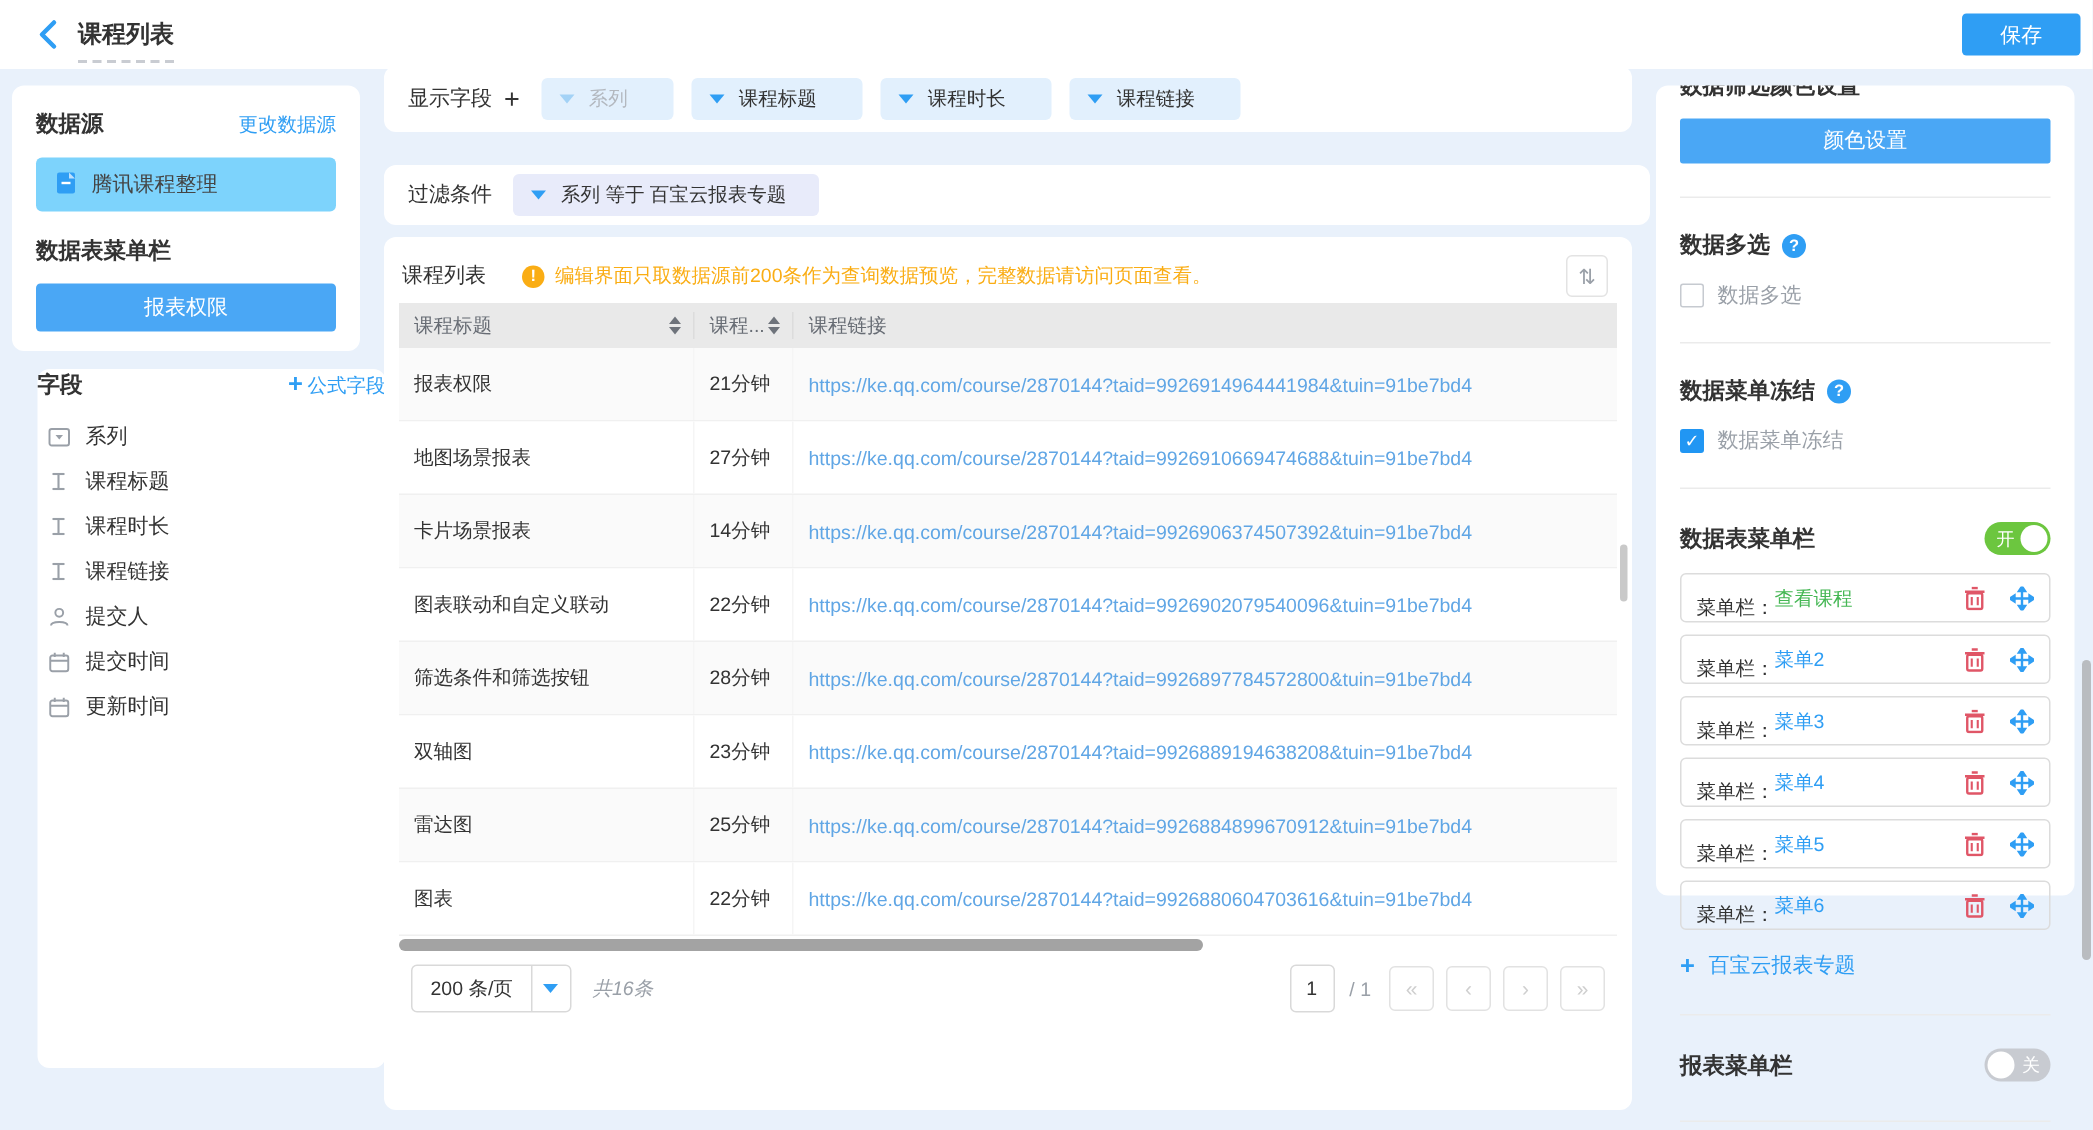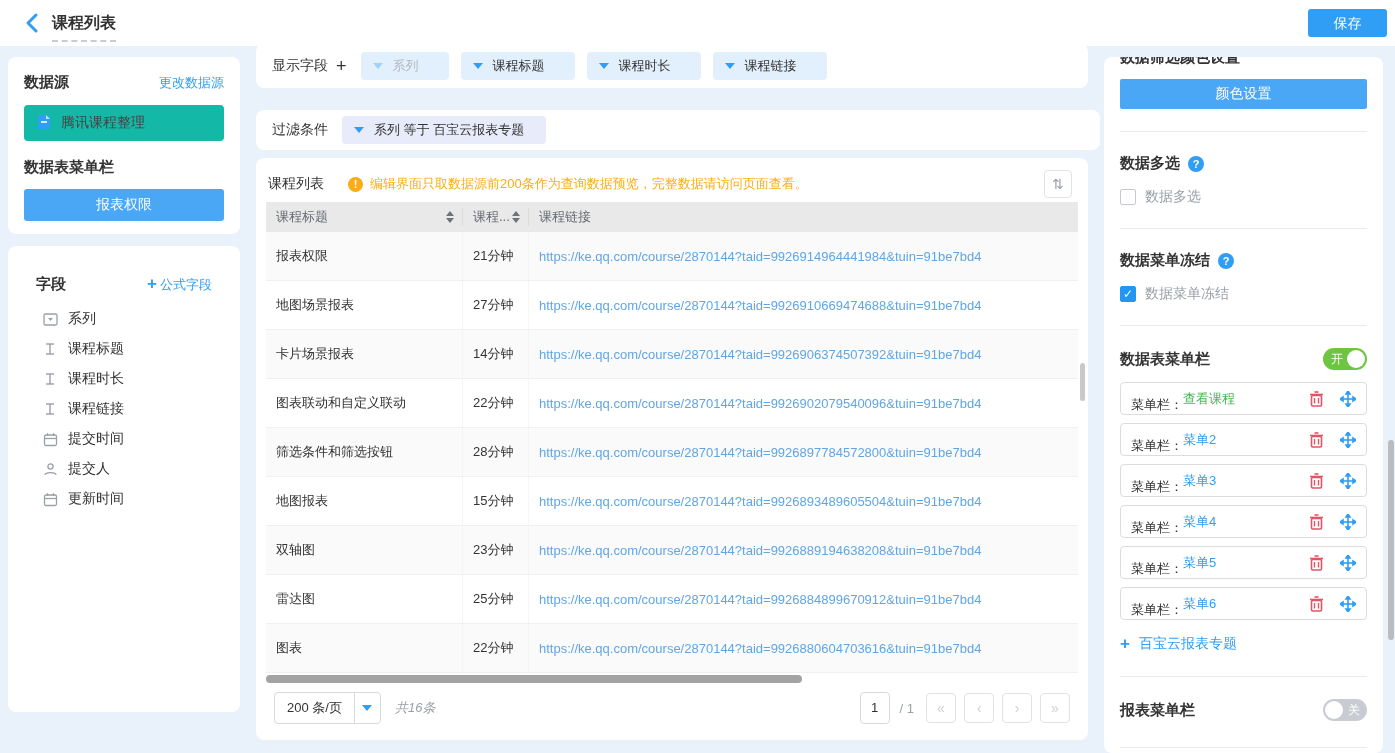--- a/index.html
+++ b/index.html
@@ -14,27 +14,27 @@
   .save-btn { position:absolute; right:8px; top:9px; width:79px; height:28px; background:#2f9ef4; color:#fff;
               border:none; border-radius:3px; font-size:14px; text-align:center; line-height:28px; cursor:pointer; }
 
   .card { position:absolute; background:#fff; border-radius:8px; }
 
   
   .card-ds { left:8px; top:57px; width:232px; height:177px; padding:16px; }
   .sec-row { display:flex; align-items:center; justify-content:space-between;text-align:center; }
   .sec-title { font-size:15px; font-weight:bold; color:#333; }
   .link-blue { color:#2f9ef4; font-size:13px; cursor:pointer; }
-  .source-box { margin-top:13px; height:36px; background:#14b8a6; border-radius:4px; display:flex; align-items:center; padding:0 12px; gap:9px; }
+  .source-box { margin-top:13px; height:36px; background:#7dd3fc; border-radius:4px; display:flex; align-items:center; padding:0 12px; gap:9px; }
   .source-box span { font-size:14px; color:#444; }
   .perm-title { margin-top:17px; font-size:15px; font-weight:bold; }
   .blue-btn { margin-top:12px; width:100%; height:32px; background:#4aa7f5; border:none; border-radius:3px;
               color:#fff; font-size:14px; cursor:pointer; }
 
-  .card-fields { left:8px; top:246px; width:232px; height:466px; padding:28px; }
+  .card-fields { left:25px; top:246px; width:232px; height:466px; padding:0; }
   .field-item { display:flex; align-items:center; gap:10px; height:30px; padding-left:6px; cursor:pointer; }
   .field-item .fi { width:16px; height:16px; display:flex; align-items:center; justify-content:center; color:#9aa0a8; }
   .field-item span.lbl { font-size:14px; color:#333; }
   .fields-list { margin-top:10px; }
   .plus-blue { color:#2f9ef4; font-size:17px; font-weight:bold; margin-right:3px; }
 
   
   .card-display { left:256px; top:44px; width:832px; height:44px; padding:0 16px; display:flex; align-items:center; gap:12px; }
   .row-label { font-size:14px; color:#333; white-space:nowrap; }
   .plus-dark { font-size:18px; color:#333; margin-left:-4px; margin-right:2px; cursor:pointer; }
@@ -81,21 +81,21 @@
   .psize .val { padding:0 12px; display:flex; align-items:center; font-size:13px; color:#333; }
   .psize .car { width:26px; display:flex; align-items:center; justify-content:center; border-left:1px solid #d9d9d9; }
   .total { margin-left:14px; color:#9aa0a8; font-size:13px;font-style:italic; }
   .pager-right { margin-left:auto; display:flex; align-items:center; gap:8px; }
   .pageinput { width:30px; height:32px; border:1px solid #d9d9d9; border-radius:4px; text-align:center; line-height:30px; font-size:13px; color:#333; }
   .slash { color:#9aa0a8; font-size:13px; margin:0 4px 0 2px; }
   .pbtn { width:30px; height:30px; border:1px solid #e2e2e2; border-radius:4px; background:#fff; color:#cfcfcf;
           font-size:14px; display:flex; align-items:center; justify-content:center; cursor:pointer; }
 
   
-  .card-right { left:1104px; top:57px; width:279px; height:696px; padding:0 16px; }
+  .card-right { left:1104px; top:57px; width:279px; height:540px; padding:0 16px; }
   .clip-head { height:12px; overflow:hidden; }
   .clip-head .t { font-size:15px; font-weight:bold; margin-top:-9px; display:block; }
   .color-btn { margin-top:10px; width:100%; height:30px; background:#4aa7f5; color:#fff; border:none; border-radius:2px; font-size:14px; cursor:pointer; }
   .divider { height:1px; background:#ebebeb; margin:22px 0; }
   .rsec-title { font-size:15px; font-weight:bold; display:flex; align-items:center; gap:8px; }
   .help-ic { width:16px; height:16px; border-radius:50%; background:#2f9ef4; color:#fff; font-size:11px; font-weight:bold;
              display:flex; align-items:center; justify-content:center; cursor:pointer; }
   .chk-row { margin-top:15px; display:flex; align-items:center; gap:9px; }
   .chk { width:16px; height:16px; border:1px solid #c6cad0; border-radius:2px; background:#fff; cursor:pointer; }
   .chk.checked { background:#2196f3; border-color:#2196f3; color:#fff; font-size:12px; display:flex; align-items:center; justify-content:center; }
@@ -196,36 +196,36 @@
             <line x1="3" y1="2" x2="11" y2="2" stroke="#9aa0a8" stroke-width="1.4"></line>
             <line x1="3" y1="12" x2="11" y2="12" stroke="#9aa0a8" stroke-width="1.4"></line>
             <line x1="7" y1="2" x2="7" y2="12" stroke="#9aa0a8" stroke-width="1.4"></line>
           </svg>
         </span>
       <span class="lbl">课程链接</span>
     </div>
     <div class="field-item">
       <span class="fi">
           <svg width="15" height="15" viewBox="0 0 15 15">
+            <circle cx="7.5" cy="4.5" r="2.6" fill="none" stroke="#9aa0a8" stroke-width="1.3"></circle>
+            <path d="M2 13 C2 9.8 13 9.8 13 13" fill="none" stroke="#9aa0a8" stroke-width="1.3"></path>
+          </svg>
+        </span>
+      <span class="lbl">提交人</span>
+    </div>
+    <div class="field-item">
+      <span class="fi">
+          <svg width="15" height="15" viewBox="0 0 15 15">
             <rect x="1.5" y="3" width="12" height="10.5" rx="1.5" fill="none" stroke="#9aa0a8" stroke-width="1.3"></rect>
             <line x1="1.5" y1="6.5" x2="13.5" y2="6.5" stroke="#9aa0a8" stroke-width="1.3"></line>
             <line x1="4.5" y1="1.2" x2="4.5" y2="4" stroke="#9aa0a8" stroke-width="1.3"></line>
             <line x1="10.5" y1="1.2" x2="10.5" y2="4" stroke="#9aa0a8" stroke-width="1.3"></line>
           </svg>
         </span>
       <span class="lbl">提交时间</span>
-    </div>
-    <div class="field-item">
-      <span class="fi">
-          <svg width="15" height="15" viewBox="0 0 15 15">
-            <circle cx="7.5" cy="4.5" r="2.6" fill="none" stroke="#9aa0a8" stroke-width="1.3"></circle>
-            <path d="M2 13 C2 9.8 13 9.8 13 13" fill="none" stroke="#9aa0a8" stroke-width="1.3"></path>
-          </svg>
-        </span>
-      <span class="lbl">提交人</span>
     </div>
     <div class="field-item">
       <span class="fi">
           <svg width="15" height="15" viewBox="0 0 15 15">
             <rect x="1.5" y="3" width="12" height="10.5" rx="1.5" fill="none" stroke="#9aa0a8" stroke-width="1.3"></rect>
             <line x1="1.5" y1="6.5" x2="13.5" y2="6.5" stroke="#9aa0a8" stroke-width="1.3"></line>
             <line x1="4.5" y1="1.2" x2="4.5" y2="4" stroke="#9aa0a8" stroke-width="1.3"></line>
             <line x1="10.5" y1="1.2" x2="10.5" y2="4" stroke="#9aa0a8" stroke-width="1.3"></line>
           </svg>
         </span>
@@ -313,25 +313,20 @@
       <div class="gcell c1">图表联动和自定义联动</div>
       <div class="gcell c2">22分钟</div>
       <div class="gcell c3">https://ke.qq.com/course/2870144?taid=9926902079540096&amp;tuin=91be7bd4</div>
     </div>
     <div class="trow">
       <div class="gcell c1">筛选条件和筛选按钮</div>
       <div class="gcell c2">28分钟</div>
       <div class="gcell c3">https://ke.qq.com/course/2870144?taid=9926897784572800&amp;tuin=91be7bd4</div>
     </div>
     <div class="trow">
-      <div class="gcell c1">地图报表</div>
-      <div class="gcell c2">15分钟</div>
-      <div class="gcell c3">https://ke.qq.com/course/2870144?taid=9926893489605504&amp;tuin=91be7bd4</div>
-    </div>
-    <div class="trow">
       <div class="gcell c1">双轴图</div>
       <div class="gcell c2">23分钟</div>
       <div class="gcell c3">https://ke.qq.com/course/2870144?taid=9926889194638208&amp;tuin=91be7bd4</div>
     </div>
     <div class="trow">
       <div class="gcell c1">雷达图</div>
       <div class="gcell c2">25分钟</div>
       <div class="gcell c3">https://ke.qq.com/course/2870144?taid=9926884899670912&amp;tuin=91be7bd4</div>
     </div>
     <div class="trow">

